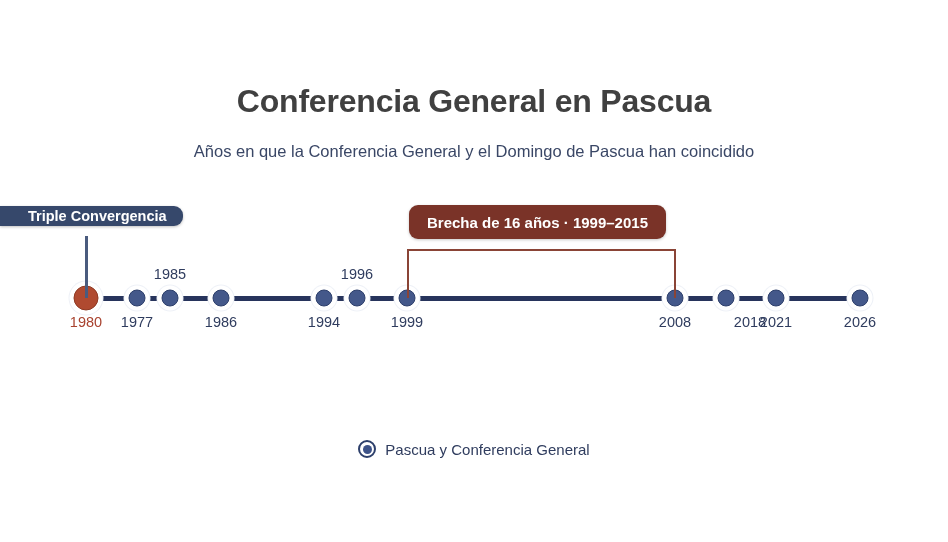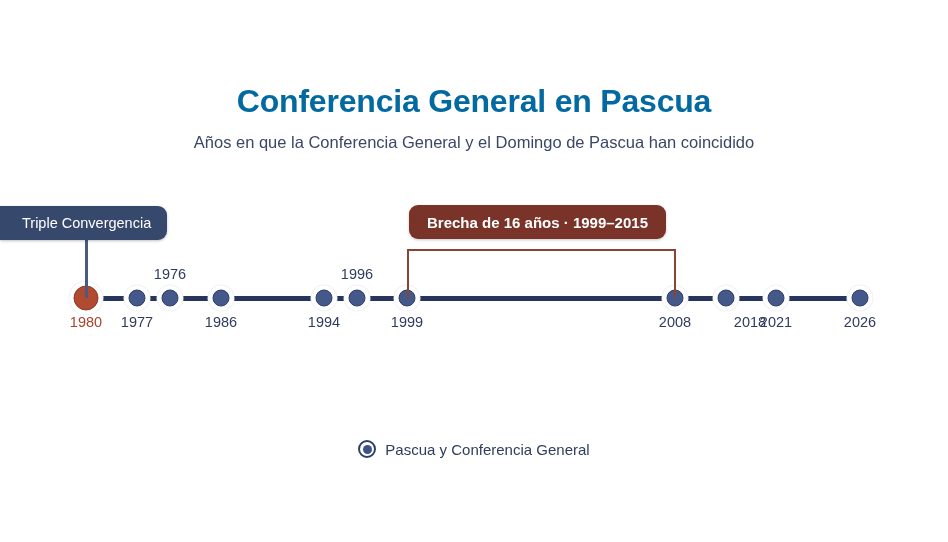--- a/index.html
+++ b/index.html
@@ -19,26 +19,26 @@
   
   #chart-title {
     position: absolute;
     top: 82px;
     left: 0;
     width: 948px;
     text-align: center;
     font-size: 32px;
     font-weight: bold;
     letter-spacing: -0.2px;
-    color: #0369a1;
+    color: #404040;
     line-height: 38px;
   }
   #chart-subtitle {
     position: absolute;
-    top: 131px;
+    top: 140px;
     left: 0;
     width: 948px;
     text-align: center;
     font-size: 16.5px;
     font-weight: normal;
     color: #3a4766;
     line-height: 22px;
   }
 
   
@@ -90,28 +90,28 @@
   .year-label.highlight {
     font-weight: normal;
     color: #a8422f;
   }
 
   
   #triple-badge {
     position: absolute;
     left: 0;
     top: 206px;
-    height: 34px;
-    padding: 0 16px 0 22px;
+    height: 20px;
+    padding: 0 16px 0 28px;
     display: flex;
     align-items: center;
     background: #36486b;
     color: #ffffff;
     font-size: 14.5px;
-    font-weight: normal;
+    font-weight: bold;
     border-radius: 0 9px 9px 0;
     box-shadow: 0 1px 3px rgba(0,0,0,0.25);
     white-space: nowrap;
   }
   #triple-connector {
     position: absolute;
     left: 85px;
     top: 236px;
     width: 2.5px;
     height: 62px;
@@ -202,21 +202,21 @@
       <div class="marker standard" style="left: 357px; top: 298px;"></div>
       <div class="marker standard" style="left: 407px; top: 298px;"></div>
       <div class="marker standard" style="left: 675px; top: 298px;"></div>
       <div class="marker standard" style="left: 726px; top: 298px;"></div>
       <div class="marker standard" style="left: 776px; top: 298px;"></div>
       <div class="marker standard" style="left: 860px; top: 298px;"></div>
     </div>
   <div id="labels-layer">
       <div class="year-label below highlight" style="left: 86px;">1980</div>
       <div class="year-label below" style="left: 137px;">1977</div>
-      <div class="year-label above" style="left: 170px;">1976</div>
+      <div class="year-label above" style="left: 170px;">1985</div>
       <div class="year-label below" style="left: 221px;">1986</div>
       <div class="year-label below" style="left: 324px;">1994</div>
       <div class="year-label above" style="left: 357px;">1996</div>
       <div class="year-label below" style="left: 407px;">1999</div>
       <div class="year-label below" style="left: 675px;">2008</div>
       <div class="year-label below" style="left: 750px;">2018</div>
       <div class="year-label below" style="left: 776px;">2021</div>
       <div class="year-label below" style="left: 860px;">2026</div>
     </div>
 

